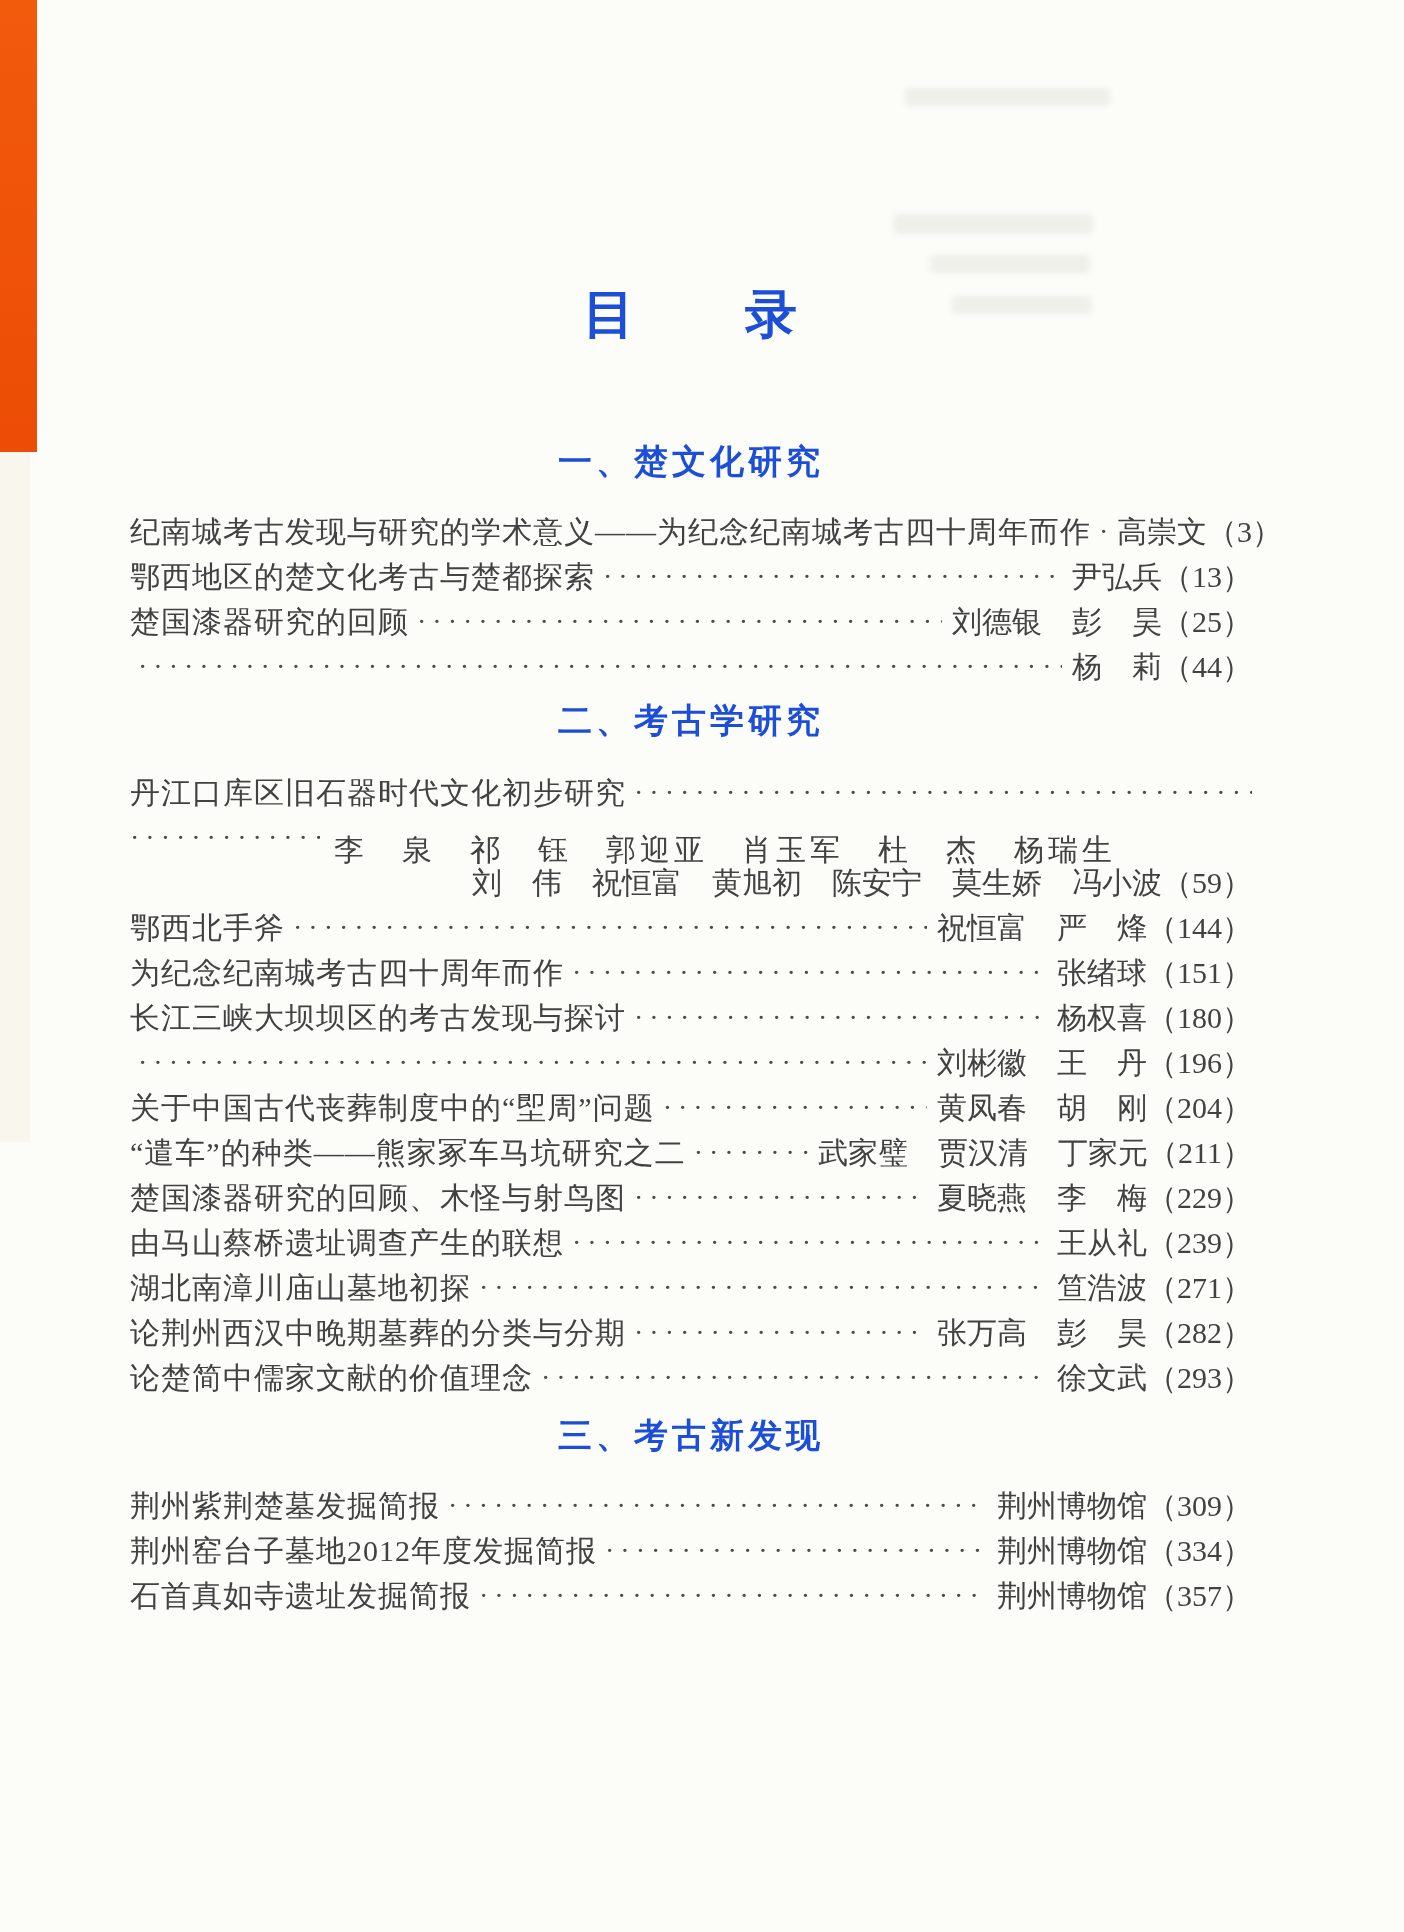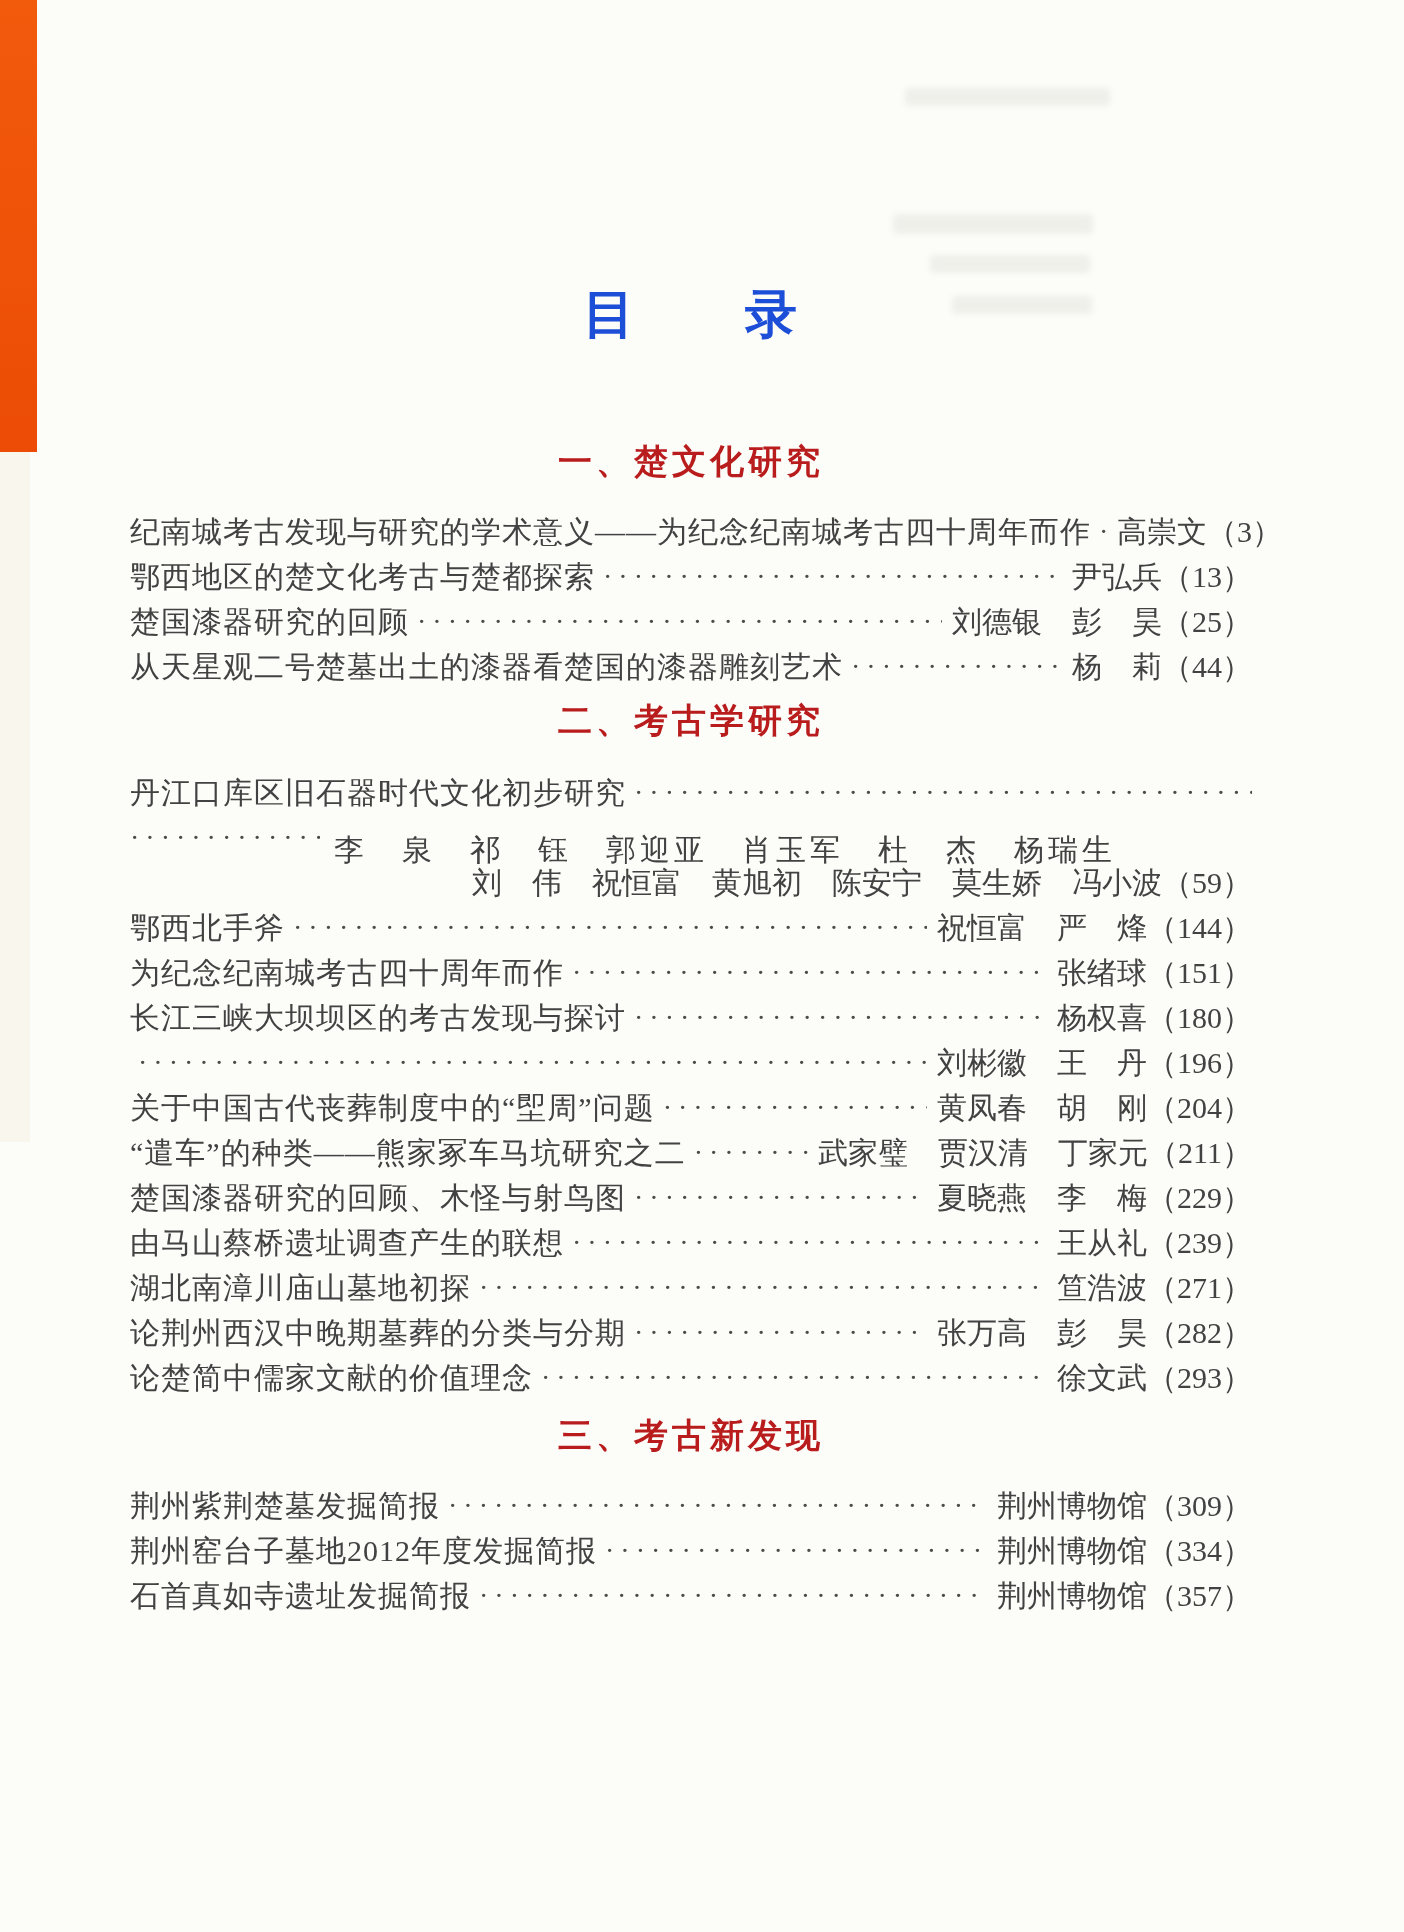--- a/index.html
+++ b/index.html
@@ -35,21 +35,21 @@
   .toc{position:absolute;left:130px;top:0;width:1122px;}
 
   .page-title{
     margin-top:288px;
     font-size:52px;line-height:54px;font-weight:700;
     text-align:center;letter-spacing:2px;color:#1d4ed8;
   }
   .section-heading{
     font-family:"Liberation Sans","DejaVu Sans",sans-serif;
     font-weight:700;font-size:34px;line-height:38px;
-    text-align:center;letter-spacing:4px;color:#b91c1c;
+    text-align:center;letter-spacing:4px;color:#1d4ed8;
   }
   .sec-0 .section-heading{margin-top:100px;}
   .sec-0 .rows{margin-top:36px;}
   .sec-1 .section-heading{margin-top:18px;}
   .sec-1 .rows{margin-top:38px;}
   .sec-2 .section-heading{margin-top:22px;}
   .sec-2 .rows{margin-top:36px;}
 
   .row{
     display:flex;align-items:baseline;
@@ -105,21 +105,20 @@
             <div class="a">尹弘兵</div>
             <div class="p">（13）</div>
           </div>
           <div class="row entry">
             <div class="t">楚国漆器研究的回顾</div>
             <div class="leader"></div>
             <div class="a">刘德银　彭　昊</div>
             <div class="p">（25）</div>
           </div>
           <div class="row entry">
-            <div class="t">从天星观二号楚墓出土的漆器看楚国的漆器雕刻艺术</div>
             <div class="leader"></div>
             <div class="a">杨　莉</div>
             <div class="p">（44）</div>
           </div>
         </div>
       </div>
       <div class="toc-section sec-1">
         <div class="section-heading">二、考古学研究</div>
         <div class="rows">
           <div class="row wrap-title">

